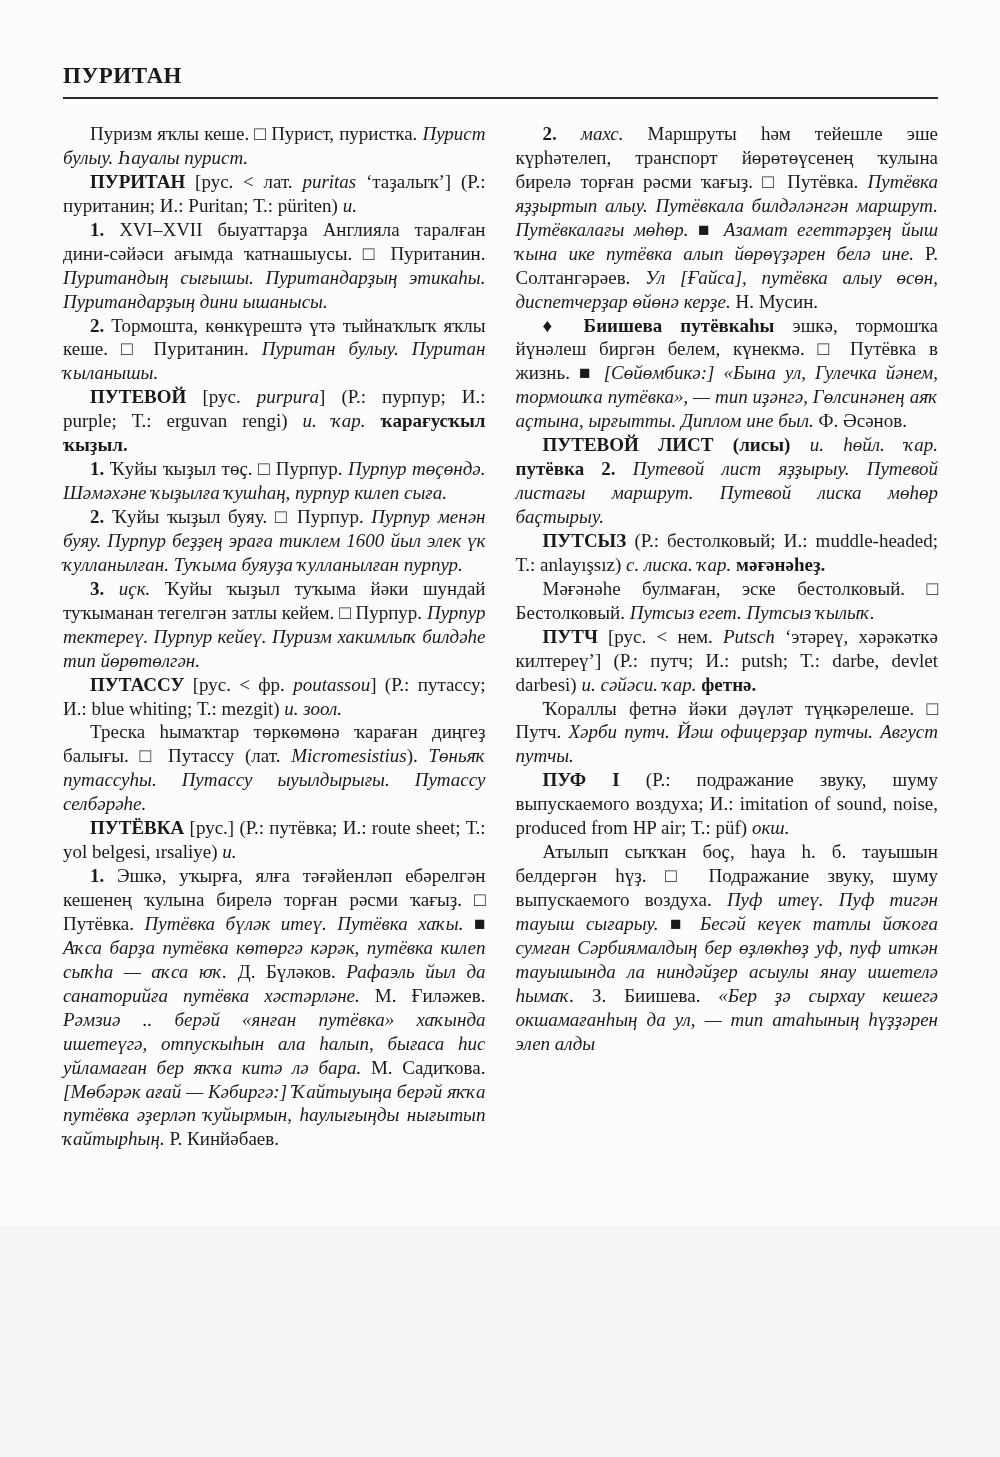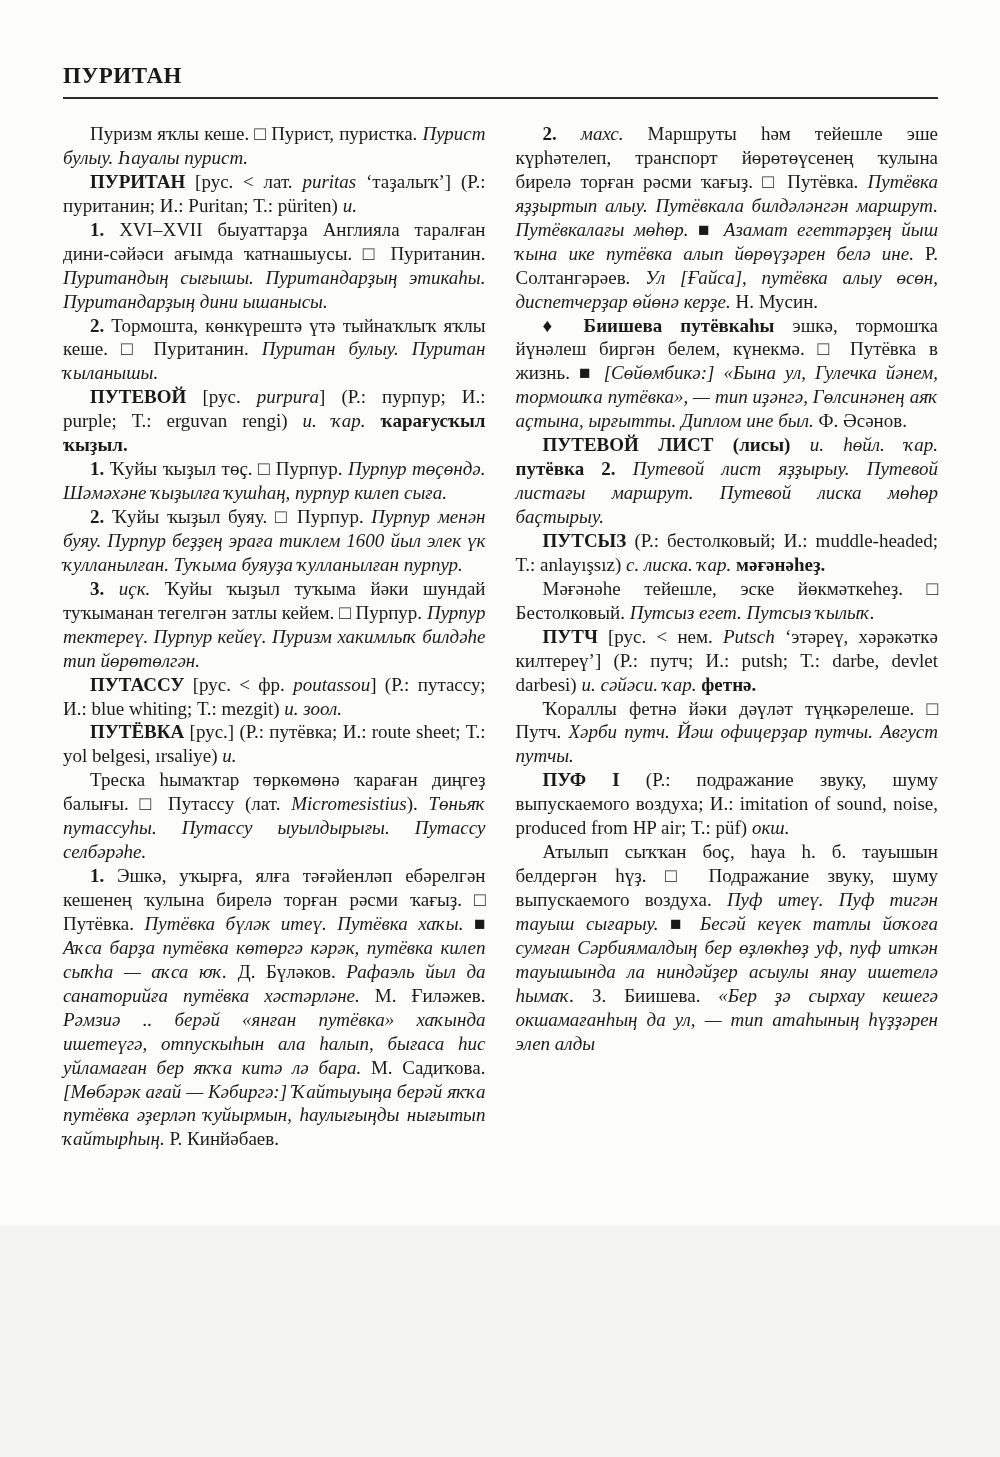--- a/index.html
+++ b/index.html
@@ -71,30 +71,30 @@
     <div class="column">
         <p class="para"><span class="run-n">Пуризм яҡлы кеше. □ Пурист, пуристка. </span><span class="run-i">Пурист булыу. Һауалы пурист.</span></p>
         <p class="para"><span class="run-b">ПУРИТАН</span><span class="run-n"> [рус. &lt; лат. </span><span class="run-i">puritas</span><span class="run-n"> ‘таҙалыҡ’] (Р.: пуританин; И.: Puritan; Т.: püriten) </span><span class="run-i">и.</span></p>
         <p class="para"><span class="run-b">1.</span><span class="run-n"> XVI–XVII быуаттарҙа Англияла таралған дини-сәйәси ағымда ҡатнашыусы. □ Пуританин. </span><span class="run-i">Пуритандың сығышы. Пуритандарҙың этикаһы. Пуритандарҙың дини ышанысы.</span></p>
         <p class="para"><span class="run-b">2.</span><span class="run-n"> Тормошта, көнкүрештә үтә тыйнаҡлыҡ яҡлы кеше. □ Пуританин. </span><span class="run-i">Пуритан булыу. Пуритан ҡыланышы.</span></p>
         <p class="para"><span class="run-b">ПУТЕВОЙ</span><span class="run-n"> [рус. </span><span class="run-i">purpura</span><span class="run-n">] (Р.: пурпур; И.: purple; Т.: erguvan rengi) </span><span class="run-i">и. ҡар.</span><span class="run-n"> </span><span class="run-b">ҡарағусҡыл ҡыҙыл.</span></p>
         <p class="para"><span class="run-b">1.</span><span class="run-n"> Ҡуйы ҡыҙыл төҫ. □ Пурпур. </span><span class="run-i">Пурпур төҫөндә. Шәмәхәне ҡыҙылға ҡушһаң, пурпур килеп сыға.</span></p>
         <p class="para"><span class="run-b">2.</span><span class="run-n"> Ҡуйы ҡыҙыл буяу. □ Пурпур. </span><span class="run-i">Пурпур менән буяу. Пурпур беҙҙең эраға тиклем 1600 йыл элек үк ҡулланылған. Туҡыма буяуҙа ҡулланылған пурпур.</span></p>
         <p class="para"><span class="run-b">3.</span><span class="run-n"> </span><span class="run-i">иҫк.</span><span class="run-n"> Ҡуйы ҡыҙыл туҡыма йәки шундай туҡыманан тегелгән затлы кейем. □ Пурпур. </span><span class="run-i">Пурпур тектереү. Пурпур кейеү. Пуризм хакимлыҡ билдәһе тип йөрөтөлгән.</span></p>
         <p class="para"><span class="run-b">ПУТАССУ</span><span class="run-n"> [рус. &lt; фр. </span><span class="run-i">poutassou</span><span class="run-n">] (Р.: путассу; И.: blue whiting; Т.: mezgit) </span><span class="run-i">и. зоол.</span></p>
+        <p class="para"><span class="run-n">Треска һымаҡтар төркөмөнә ҡараған диңгеҙ балығы. □ Путассу (лат. </span><span class="run-i">Micromesistius</span><span class="run-n">). </span><span class="run-i">Төньяҡ путассуһы. Путассу ыуылдырығы. Путассу селбәрәһе.</span></p>
         <p class="para"><span class="run-b">ПУТЁВКА</span><span class="run-n"> [рус.] (Р.: путёвка; И.: route sheet; Т.: yol belgesi, ırsaliye) </span><span class="run-i">и.</span></p>
-        <p class="para"><span class="run-n">Треска һымаҡтар төркөмөнә ҡараған диңгеҙ балығы. □ Путассу (лат. </span><span class="run-i">Micromesistius</span><span class="run-n">). </span><span class="run-i">Төньяҡ путассуһы. Путассу ыуылдырығы. Путассу селбәрәһе.</span></p>
         <p class="para"><span class="run-b">1.</span><span class="run-n"> Эшкә, уҡырға, ялға тәғәйенләп ебәрелгән кешенең ҡулына бирелә торған рәсми ҡағыҙ. □ Путёвка. </span><span class="run-i">Путёвка бүләк итеү. Путёвка хаҡы.</span><span class="run-n"> ■ </span><span class="run-i">Аҡса барҙа путёвка көтөргә кәрәк, путёвка килеп сыҡһа — аҡса юҡ.</span><span class="run-n"> Д. Бүләков. </span><span class="run-i">Рафаэль йыл да санаторийға путёвка хәстәрләне.</span><span class="run-n"> М. Ғиләжев. </span><span class="run-i">Рәмзиә .. берәй «янған путёвка» хаҡында ишетеүгә, отпускыһын ала һалып, бығаса һис уйламаған бер яҡҡа китә лә бара.</span><span class="run-n"> М. Садиҡова. </span><span class="run-i">[Мөбәрәк ағай — Кәбиргә:] Ҡайтыуыңа берәй яҡҡа путёвка әҙерләп ҡуйырмын, һаулығыңды нығытып ҡайтырһың.</span><span class="run-n"> Р. Кинйәбаев.</span></p>
       </div>
     <div class="column">
         <p class="para"><span class="run-b">2.</span><span class="run-n"> </span><span class="run-i">махс.</span><span class="run-n"> Маршруты һәм тейешле эше күрһәтелеп, транспорт йөрөтөүсенең ҡулына бирелә торған рәсми ҡағыҙ. □ Путёвка. </span><span class="run-i">Путёвка яҙҙыртып алыу. Путёвкала билдәләнгән маршрут. Путёвкалағы мөһөр.</span><span class="run-n"> ■ </span><span class="run-i">Азамат егеттәрҙең йыш ҡына ике путёвка алып йөрөүҙәрен белә ине.</span><span class="run-n"> Р. Солтангәрәев. </span><span class="run-i">Ул [Ғайса], путёвка алыу өсөн, диспетчерҙар өйөнә керҙе.</span><span class="run-n"> Н. Мусин.</span></p>
         <p class="para"><span class="run-n">♦ </span><span class="run-b">Биишева путёвкаһы</span><span class="run-n"> эшкә, тормошҡа йүнәлеш биргән белем, күнекмә. □ Путёвка в жизнь. ■ </span><span class="run-i">[Сөйөмбикә:] «Бына ул, Гулечка йәнем, тормошҡа путёвка», — тип иҙәнгә, Гөлсинәнең аяҡ аҫтына, ырғытты. Диплом ине был.</span><span class="run-n"> Ф. Әсәнов.</span></p>
         <p class="para"><span class="run-b">ПУТЕВОЙ ЛИСТ (лисы)</span><span class="run-n"> </span><span class="run-i">и. һөйл. ҡар.</span><span class="run-n"> </span><span class="run-b">путёвка 2.</span><span class="run-n"> </span><span class="run-i">Путевой лист яҙҙырыу. Путевой листағы маршрут. Путевой лиска мөһөр баҫтырыу.</span></p>
         <p class="para"><span class="run-b">ПУТСЫЗ</span><span class="run-n"> (Р.: бестолковый; И.: muddle-headed; Т.: anlayışsız) </span><span class="run-i">с. лиска. ҡар.</span><span class="run-n"> </span><span class="run-b">мәғәнәһеҙ.</span></p>
-        <p class="para"><span class="run-n">Мәғәнәһе тейешле, эске йөкмәткеһеҙ. □ Бестолковый. </span><span class="run-i">Путсыз егет. Путсыз ҡылыҡ.</span></p>
+        <p class="para"><span class="run-n">Мәғәнәһе булмаған, эске бестолковый. □ Бестолковый. </span><span class="run-i">Путсыз егет. Путсыз ҡылыҡ.</span></p>
         <p class="para"><span class="run-b">ПУТЧ</span><span class="run-n"> [рус. &lt; нем. </span><span class="run-i">Putsch</span><span class="run-n"> ‘этәреү, хәрәкәткә килтереү’] (Р.: путч; И.: putsh; Т.: darbe, devlet darbesi) </span><span class="run-i">и. сәйәси. ҡар.</span><span class="run-n"> </span><span class="run-b">фетнә.</span></p>
         <p class="para"><span class="run-n">Ҡораллы фетнә йәки дәүләт түңкәрелеше. □ Путч. </span><span class="run-i">Хәрби путч. Йәш офицерҙар путчы. Август путчы.</span></p>
         <p class="para"><span class="run-b">ПУФ I</span><span class="run-n"> (Р.: подражание звуку, шуму выпускаемого воздуха; И.: imitation of sound, noise, produced from HP air; Т.: püf) </span><span class="run-i">окш.</span></p>
         <p class="para"><span class="run-n">Атылып сыҡҡан боҫ, һауа һ. б. тауышын белдергән һүҙ. □ Подражание звуку, шуму выпускаемого воздуха. </span><span class="run-i">Пуф итеү. Пуф тигән тауыш сығарыу.</span><span class="run-n"> ■ </span><span class="run-i">Бесәй кеүек татлы йоҡоға сумған Сәрбиямалдың бер өҙлөкһөҙ уф, пуф иткән тауышында ла ниндәйҙер асыулы янау ишетелә һымаҡ.</span><span class="run-n"> З. Биишева. </span><span class="run-i">«Бер ҙә сырхау кешегә окшамағанһың да ул, — тип атаһының һүҙҙәрен элеп алды</span></p>
       </div>
   </div>
 
   <div class="page-number">196</div>
 </div>
 

